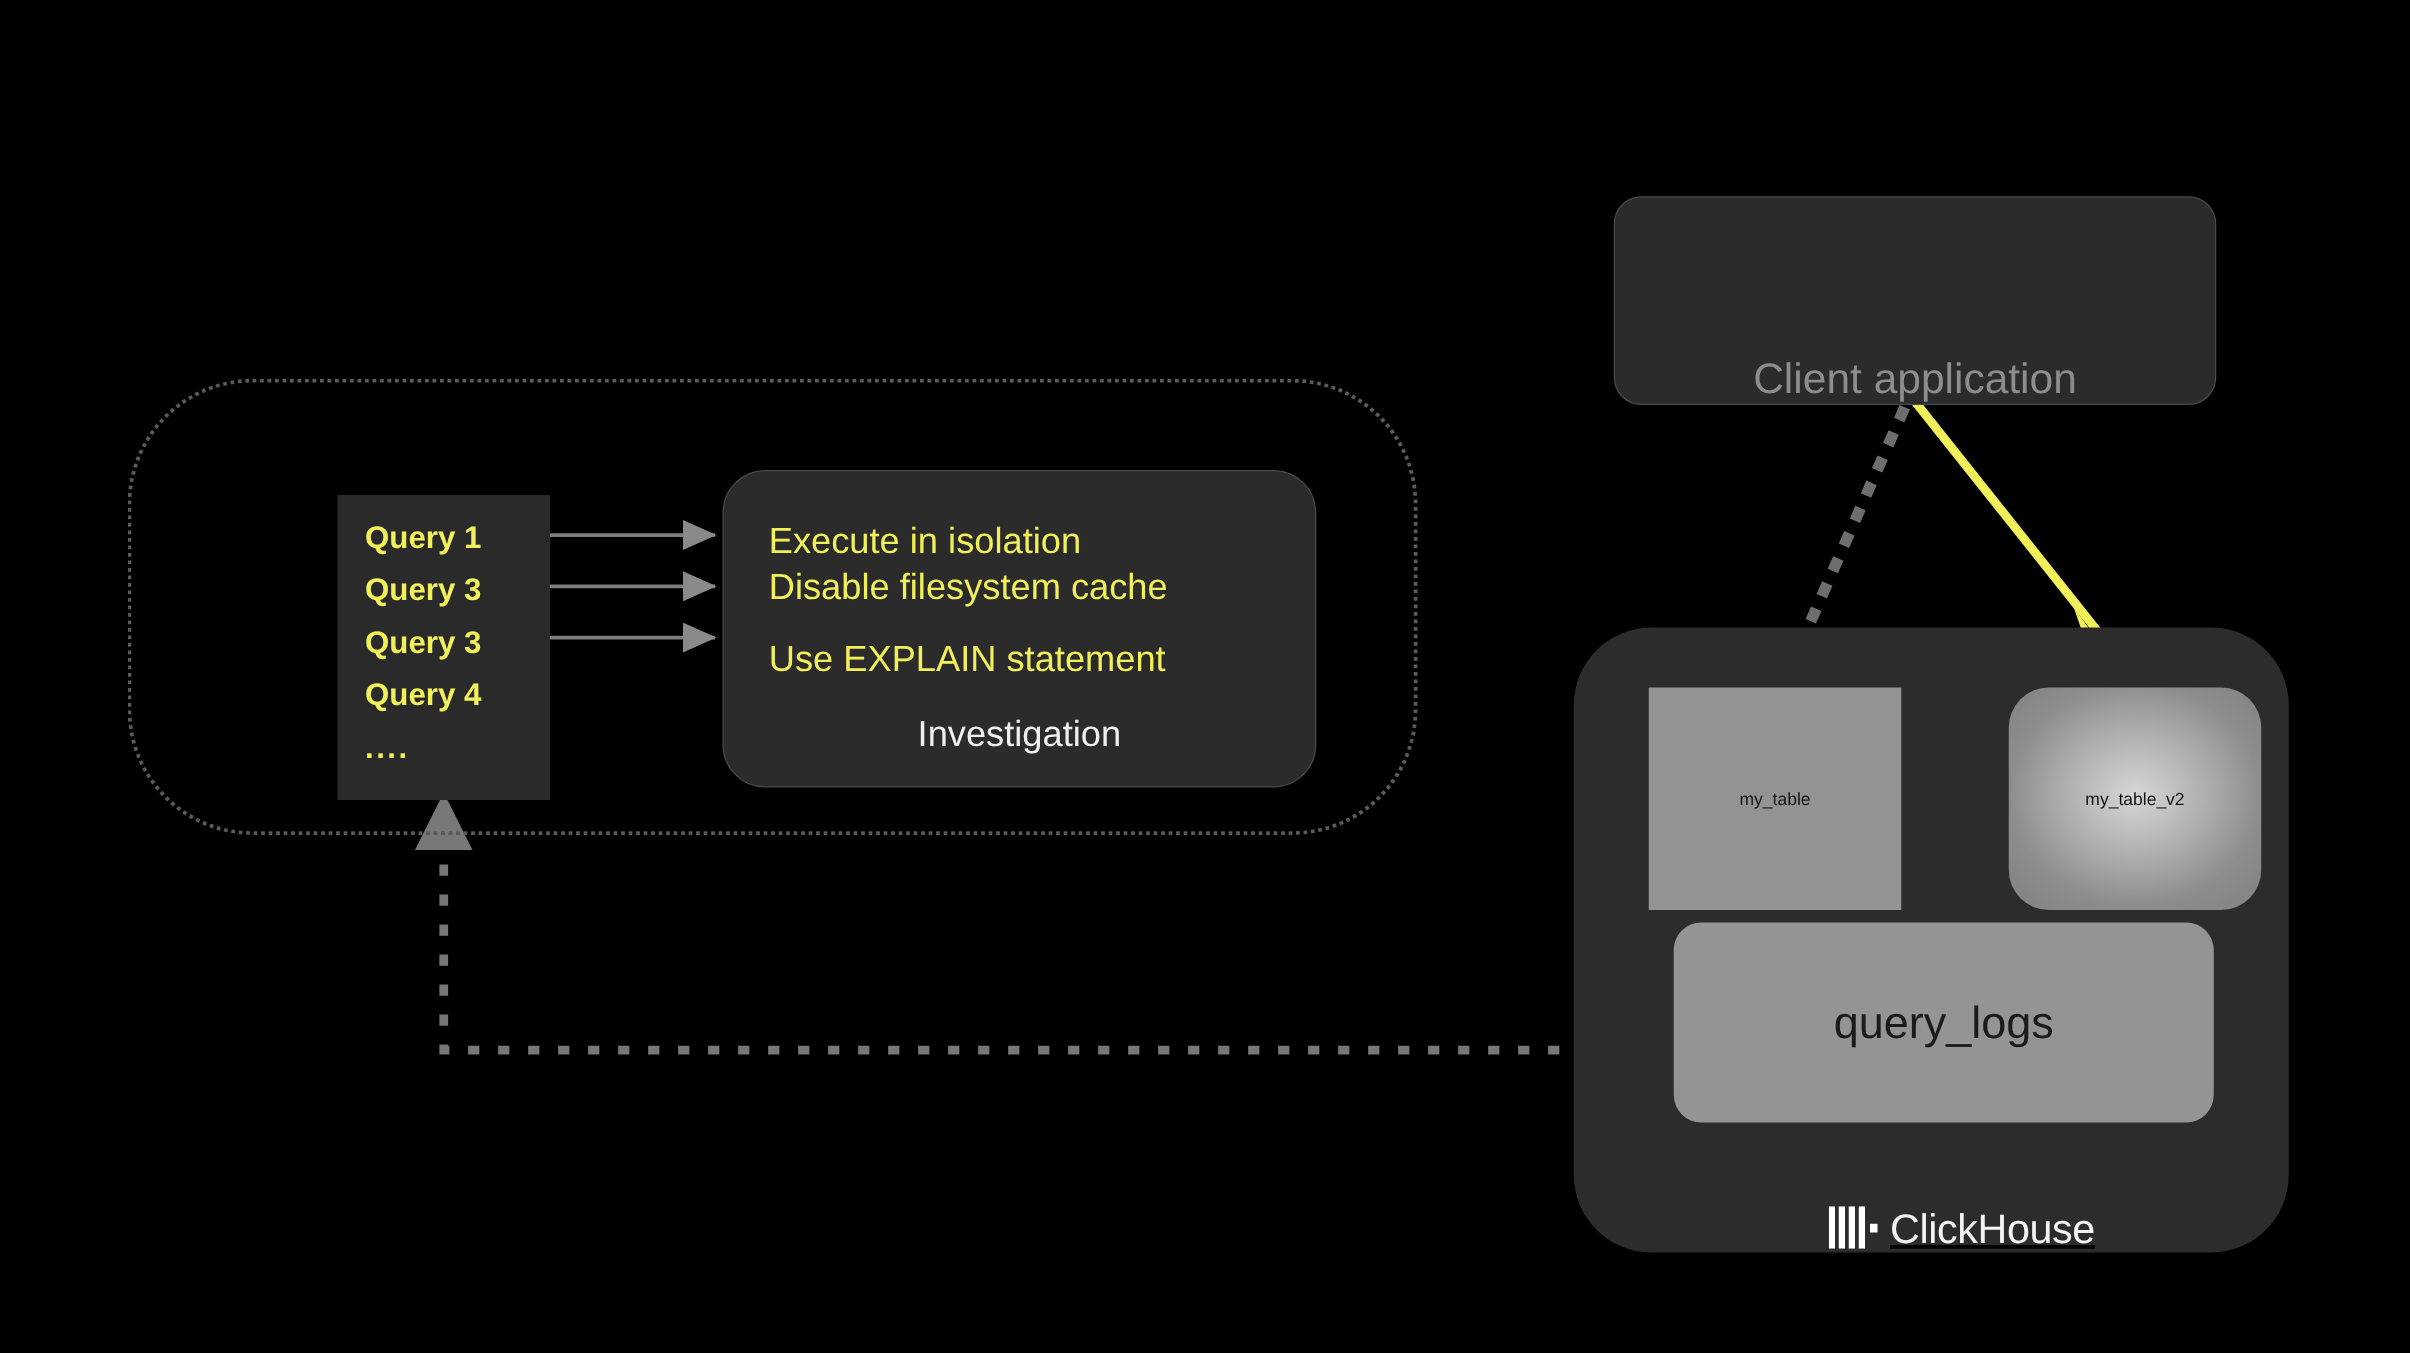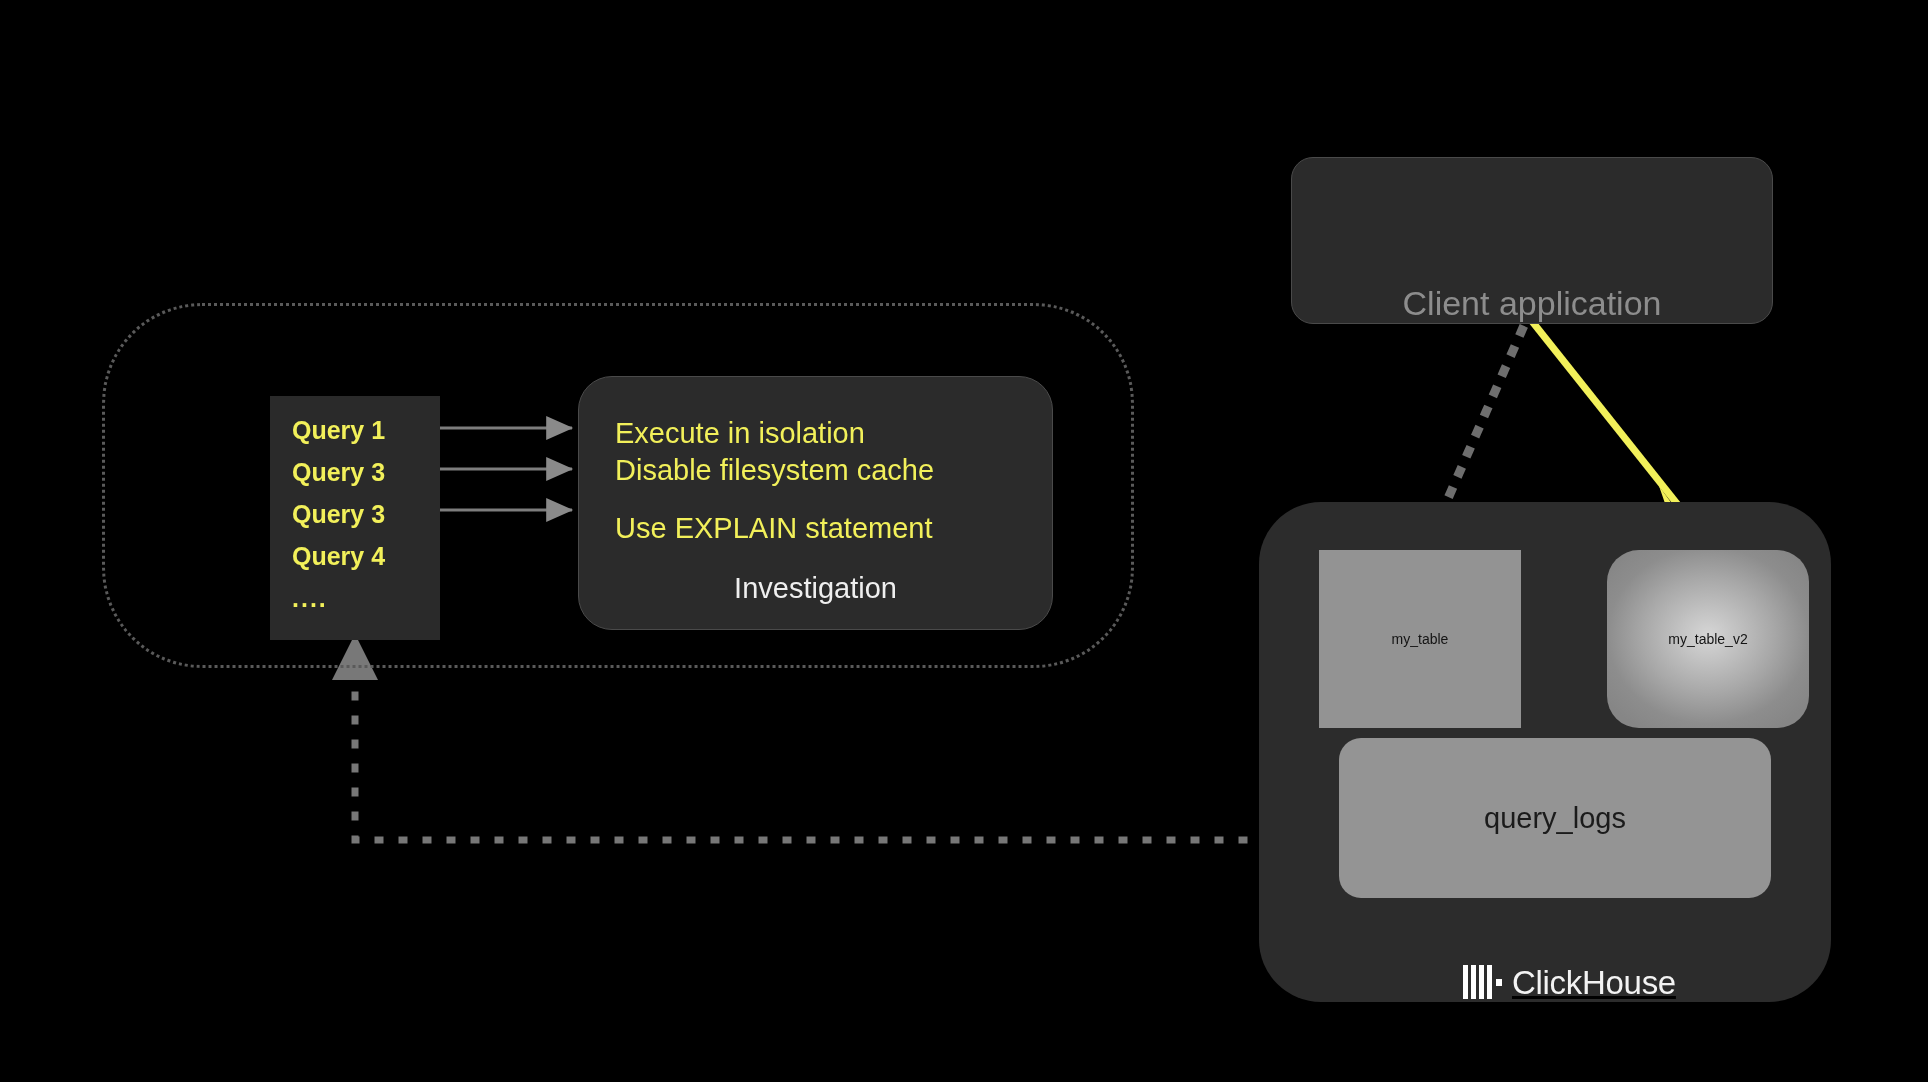--- a/index.html
+++ b/index.html
@@ -150,21 +150,21 @@
     left: 1339px;
     top: 738px;
     width: 432px;
     height: 160px;
     background: #949494;
     border-radius: 22px;
     display: flex;
     align-items: center;
     justify-content: center;
     color: #1b1b1b;
-    font-size: 29px;
+    font-size: 36px;
   }
 
   
   .ch-logo {
     position: absolute;
     left: 1463px;
     top: 965px;
     display: flex;
     align-items: center;
     gap: 9px;

